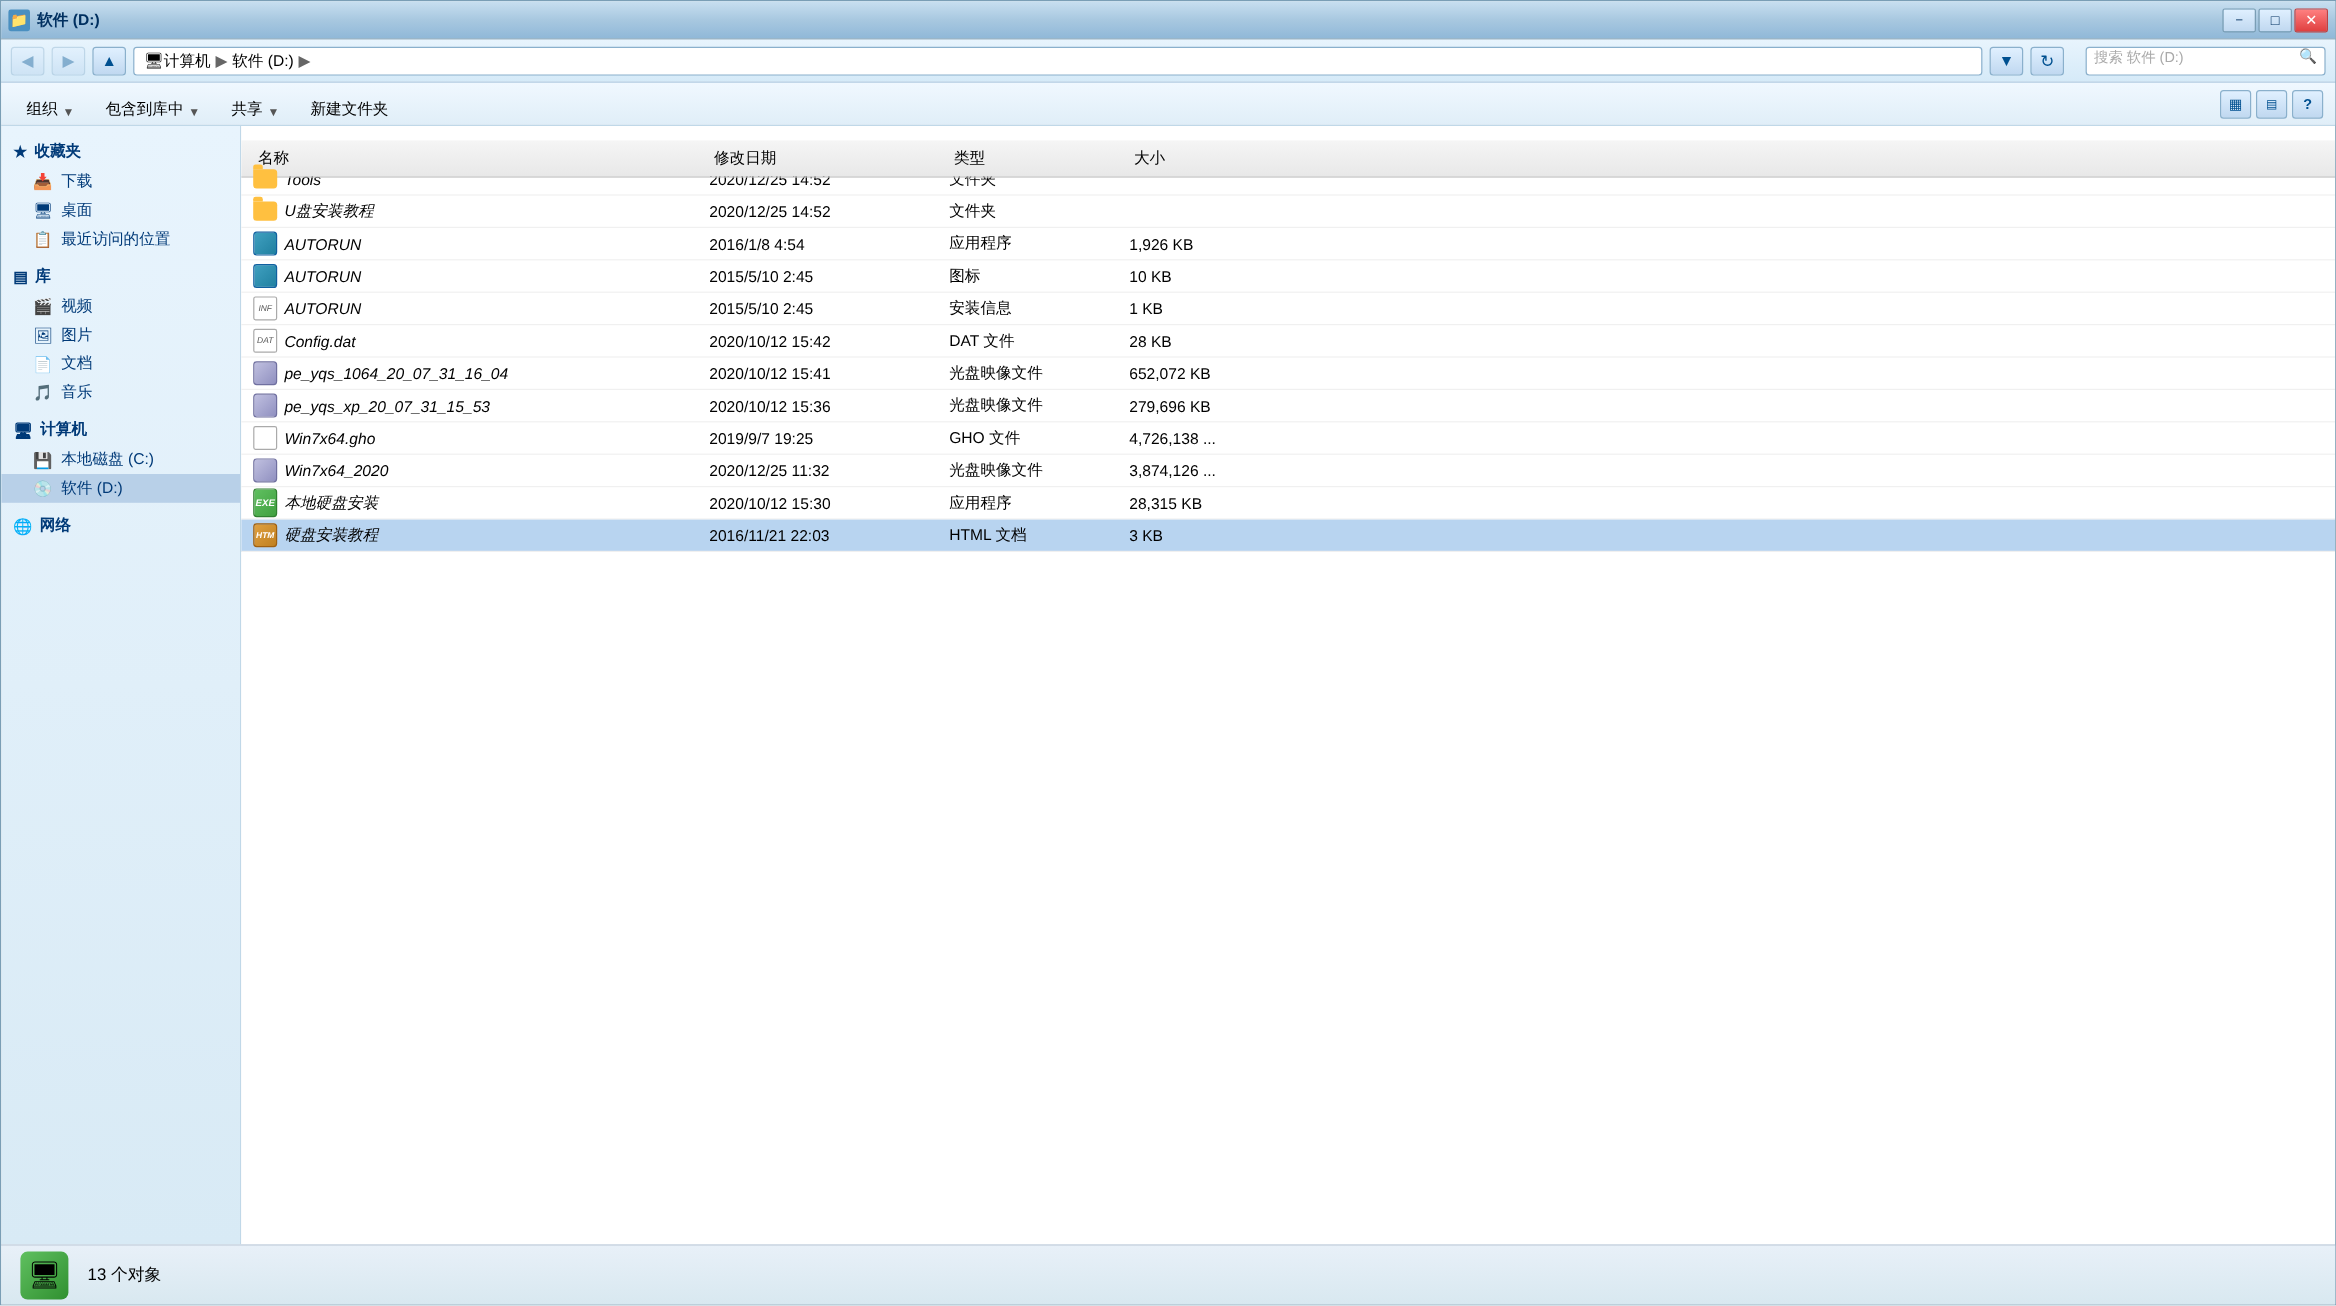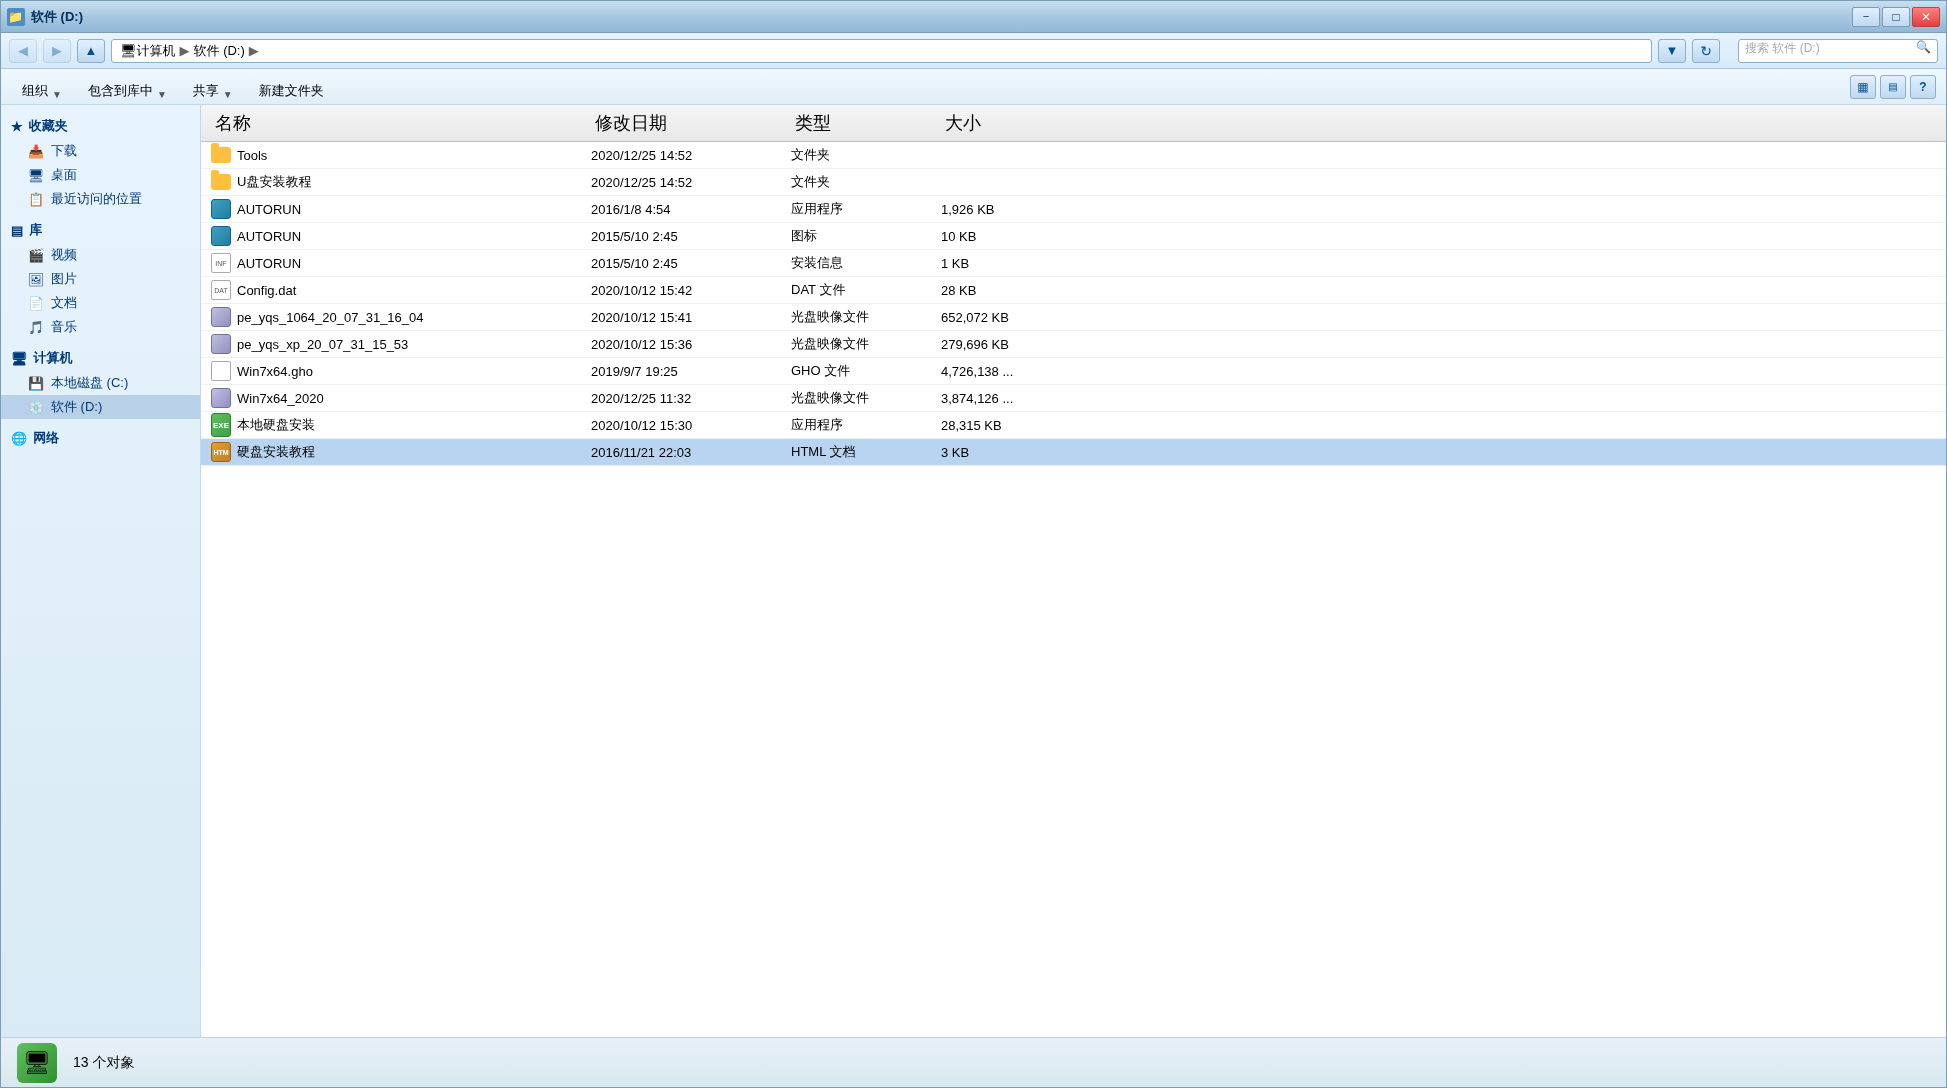--- a/index.html
+++ b/index.html
@@ -225,24 +225,24 @@
       overflow-y: auto;
       display: flex;
       flex-direction: column;
     }
     .file-list-header {
       display: grid;
       grid-template-columns: 380px 200px 150px 120px;
       padding: 4px 10px;
       background: linear-gradient(to bottom, #f5f5f5, #e8e8e8);
       border-bottom: 1px solid #c0c0c0;
-      font-size: 18px;
+      font-size: 13px;
       color: #000;
       position: sticky;
-      top: 0;
+      top: 12px;
     }
     .col-header {
       padding: 2px 4px;
       cursor: pointer;
       display: flex;
       align-items: center;
       gap: 4px;
     }
     .file-row {
       display: grid;
@@ -251,20 +251,21 @@
       font-size: 13px;
       border-bottom: 1px solid #f0f0f0;
       align-items: center;
       cursor: pointer;
     }
     .file-row.selected { background: #b8d4f0; }
     .file-name-cell {
       display: flex;
       align-items: center;
       gap: 6px;
+      font-style: italic;
     }
     .file-type-icon {
       width: 20px;
       height: 20px;
       display: flex;
       align-items: center;
       justify-content: center;
       flex-shrink: 0;
     }
     

